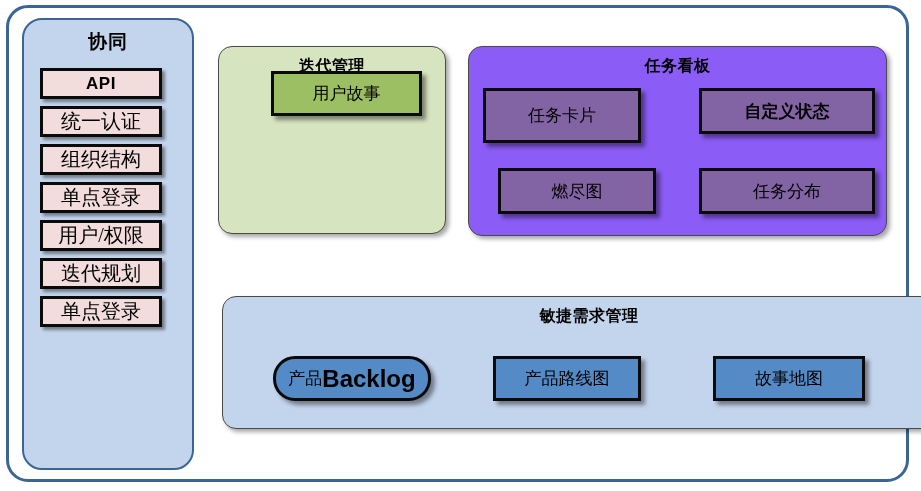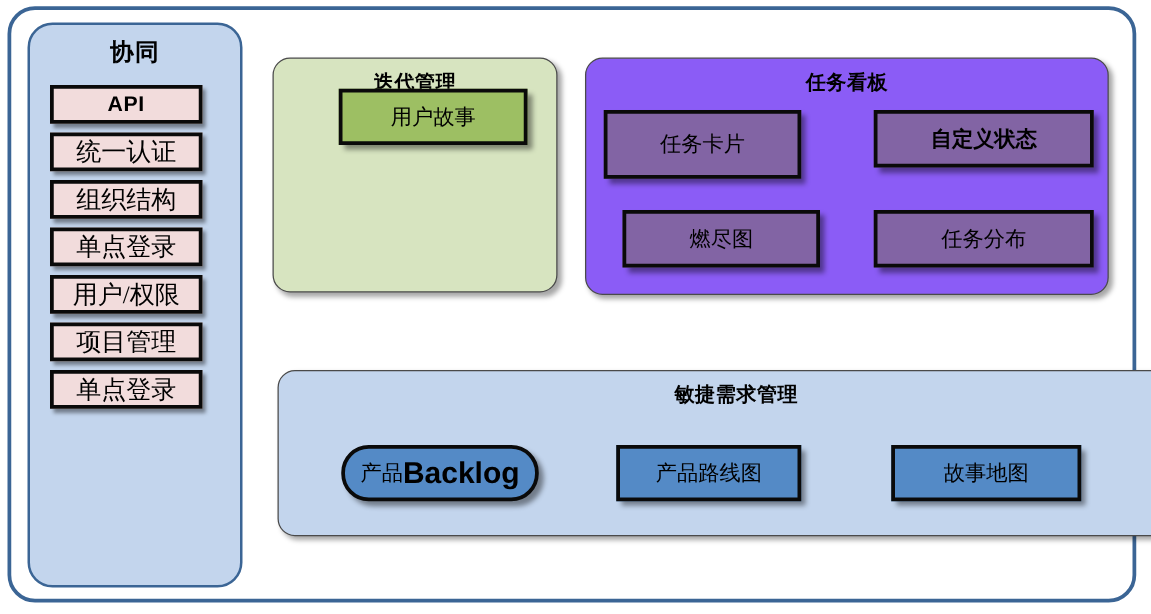--- a/index.html
+++ b/index.html
@@ -169,21 +169,21 @@
   <div class="outer-frame"></div>
 
   <div class="sidebar">
     <div class="sidebar-title">协同</div>
     <div class="sidebar-list">
       <div class="sb-item api">API</div>
       <div class="sb-item">统一认证</div>
       <div class="sb-item">组织结构</div>
       <div class="sb-item">单点登录</div>
       <div class="sb-item">用户/权限</div>
-      <div class="sb-item">项目管理</div>
+      <div class="sb-item">迭代规划</div>
       <div class="sb-item">单点登录</div>
     </div>
   </div>
 
   <div class="panel" id="panel-iteration">
     <div class="panel-title">迭代管理</div>
     <div class="box green" style="left:32px; top:24px; width:151px; height:45px;margin-left:20px;">用户故事</div>
   </div>
 
   <div class="panel" id="panel-taskboard">

